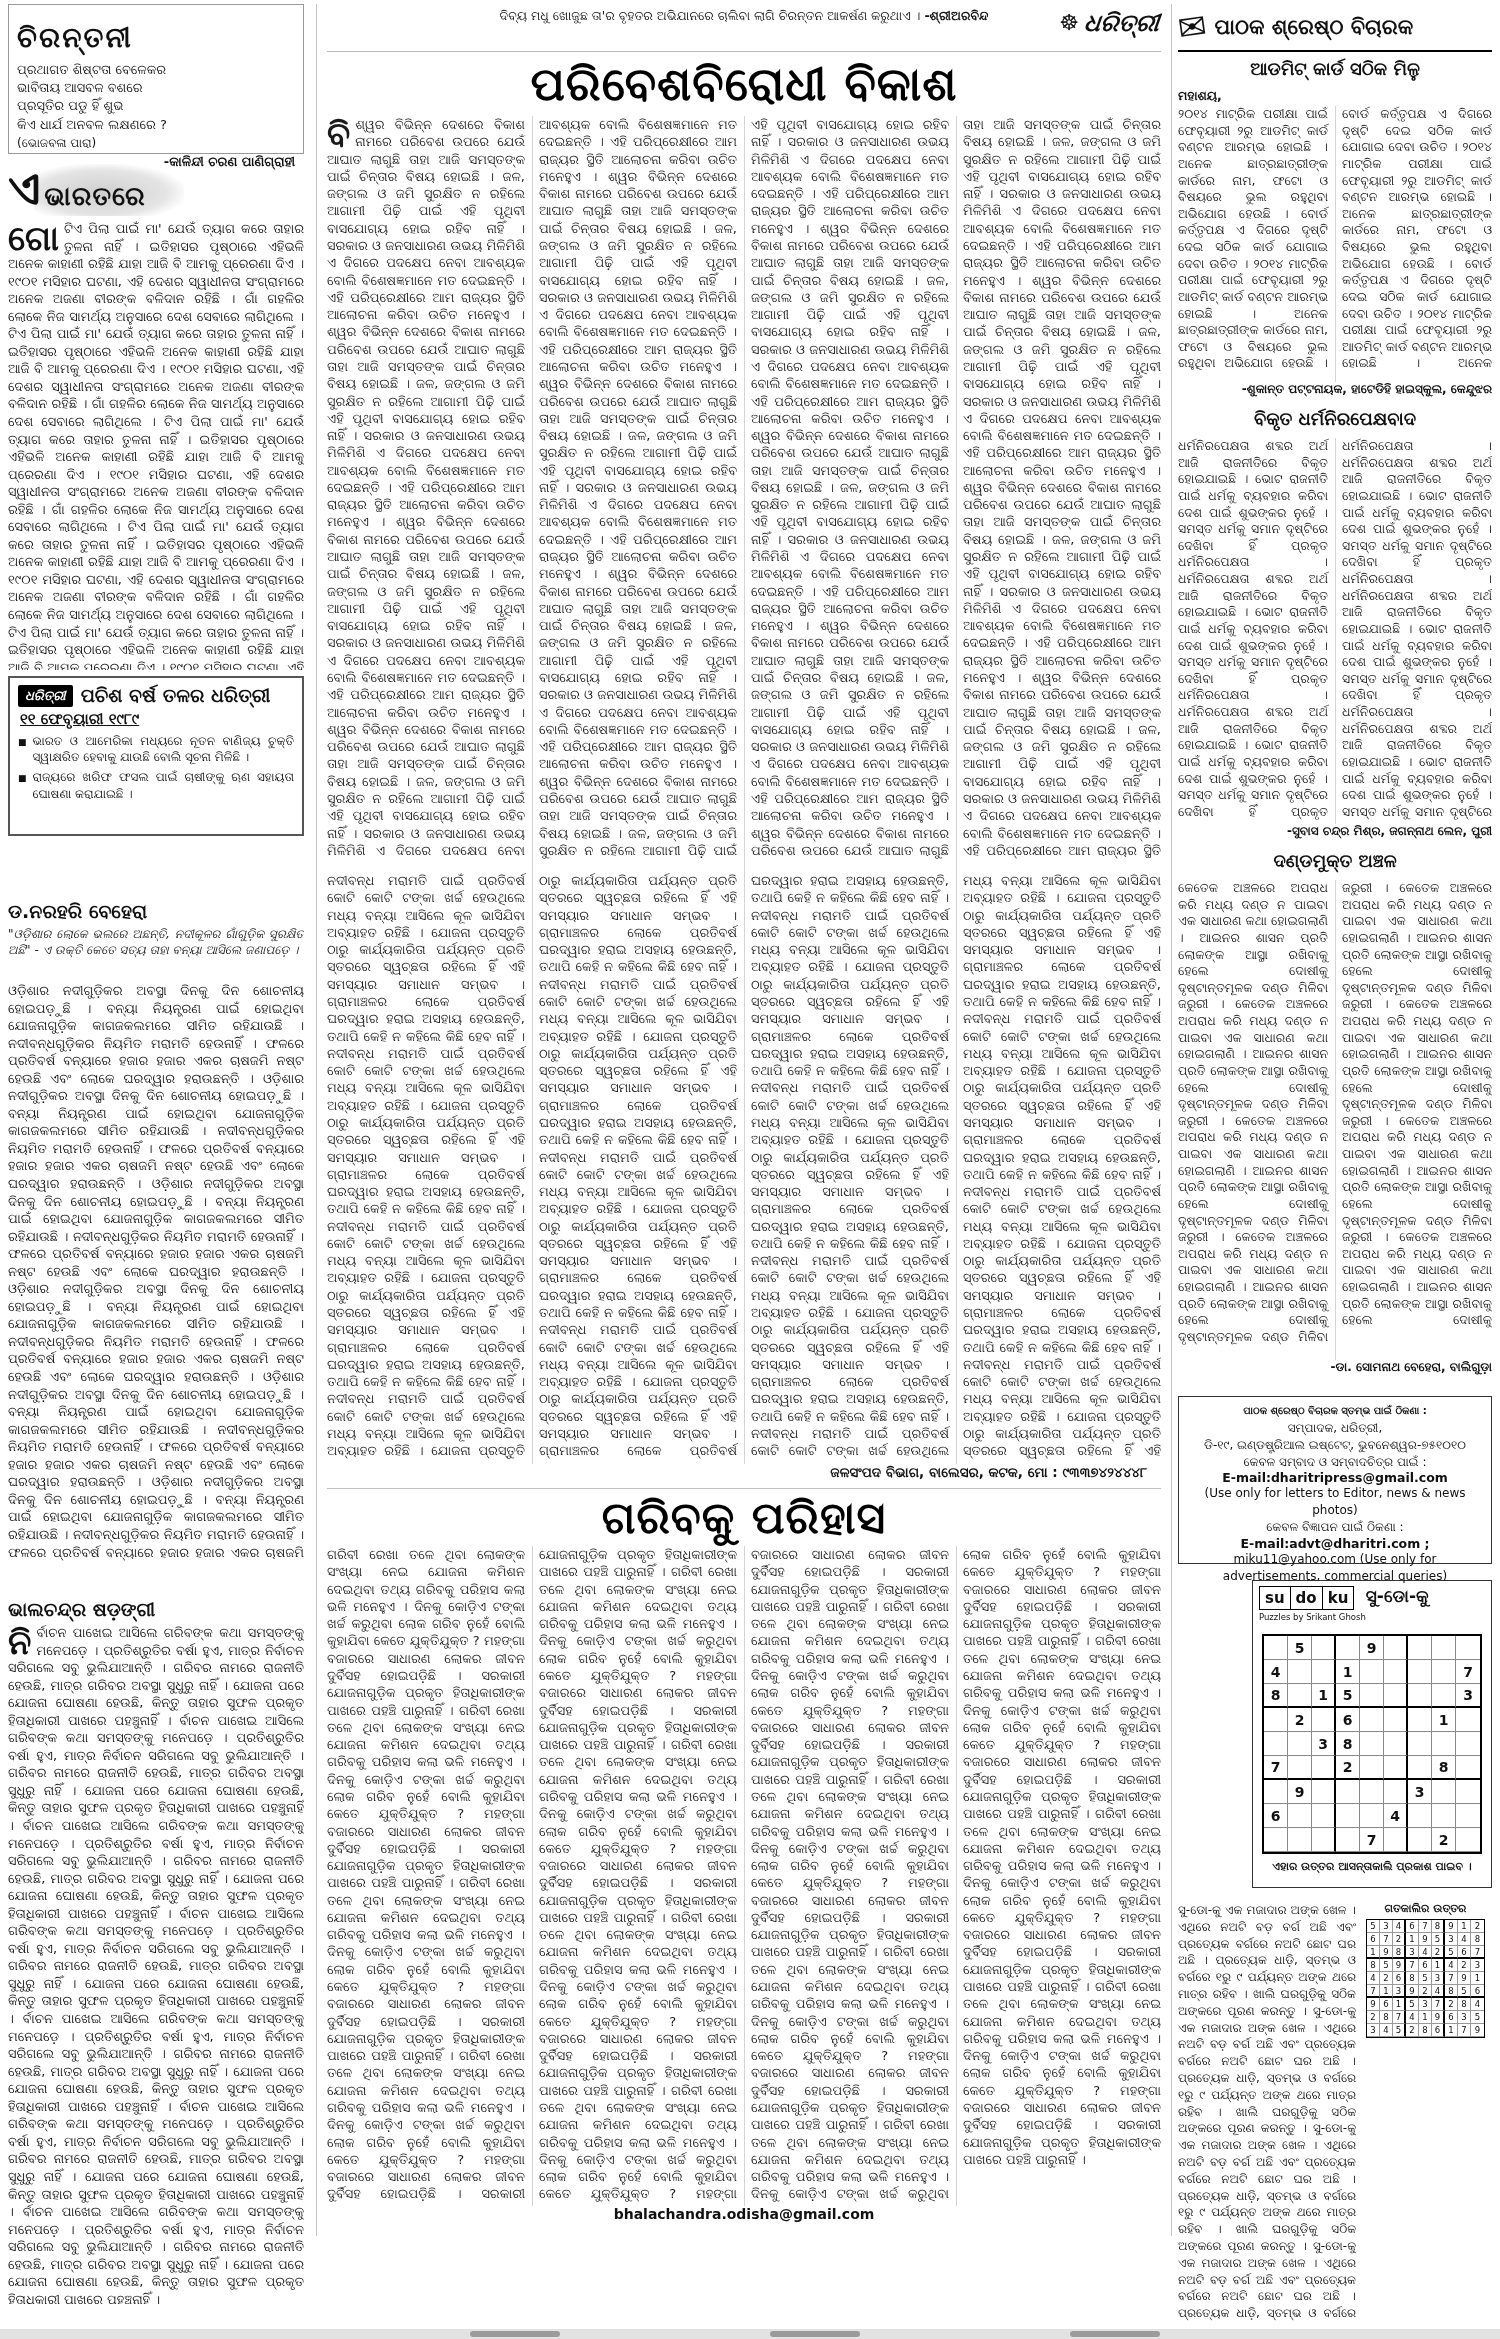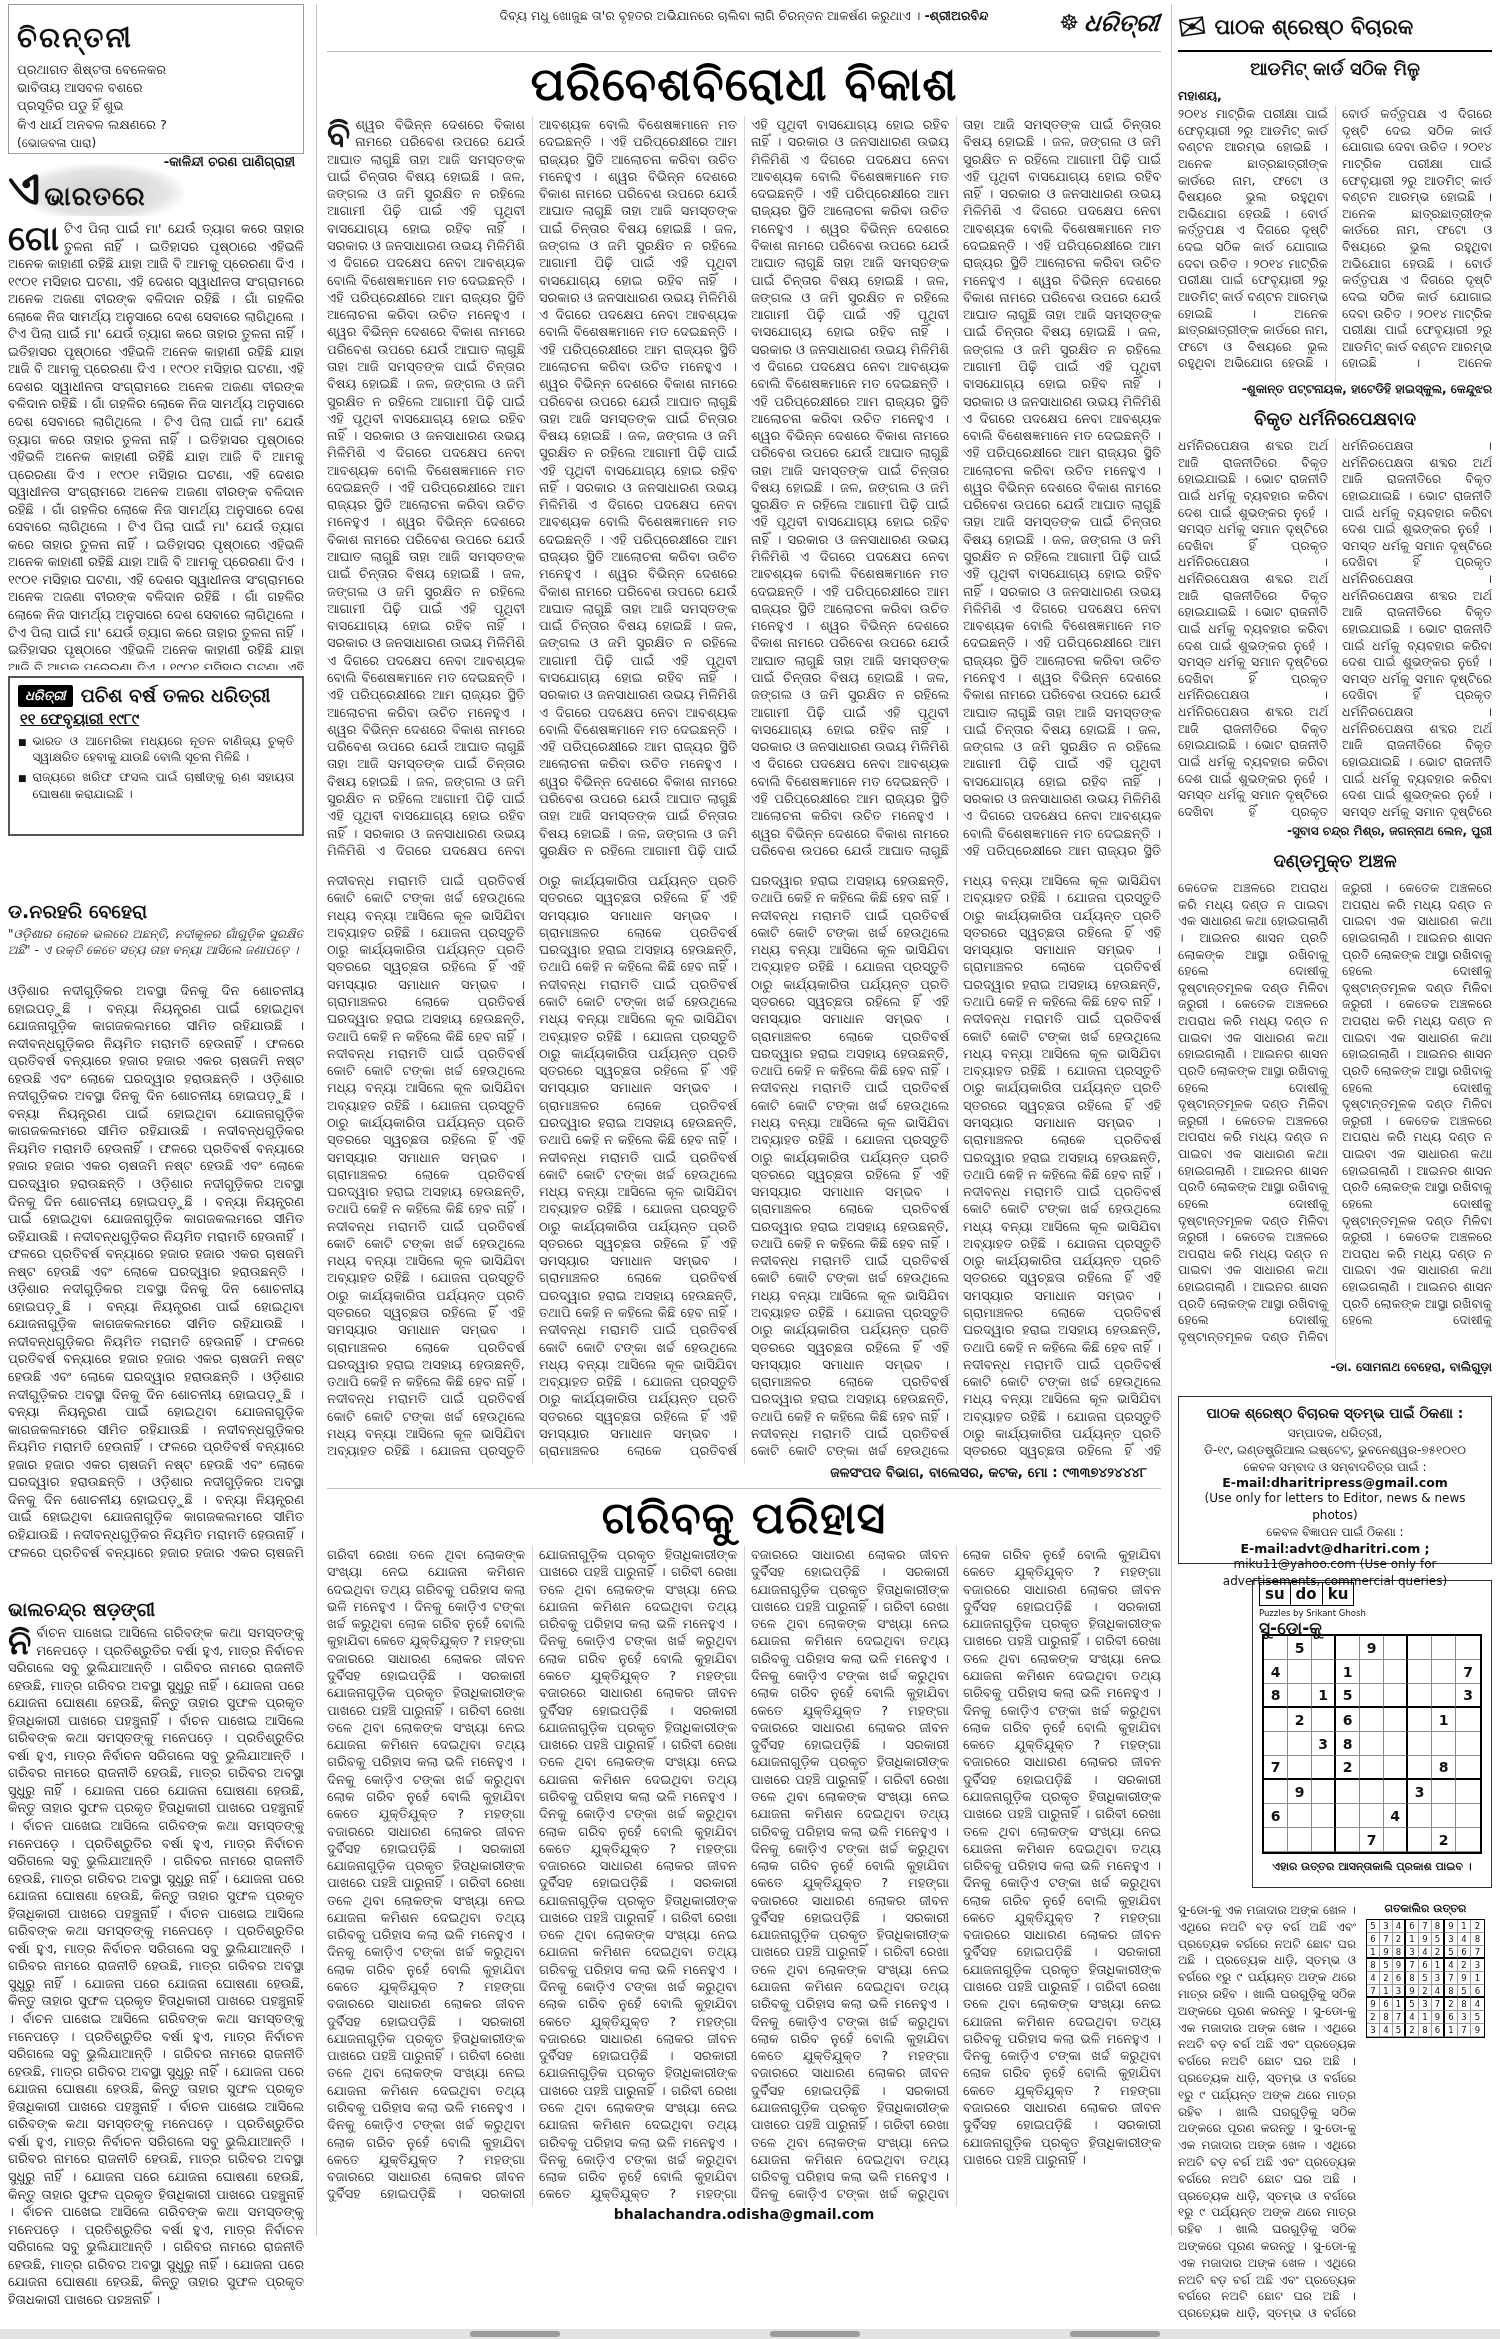--- a/index.html
+++ b/index.html
@@ -76,26 +76,26 @@
   .letters-header .env { font-size:34px; transform:rotate(-8deg); line-height:1; }
   .letters-header .lt  { font-size:21px; font-weight:800; }
   .letter-heading { margin-top:6px; height:30px; font-size:18px; font-weight:800; text-align:center; }
   .salutation { font-size:12.5px; font-weight:bold; height:18px; }
   .letter-body-1 { height:276px; }
   .letter-body-2 { height:386px; }
   .letter-body-3 { height:480px; }
   .letter-sig { height:20px; font-size:12px; font-weight:bold; text-align:right; }
 
   .address-box { margin-top:16px; height:168px; border:1.5px solid #333; padding:8px 6px; text-align:center; }
-  .address-box .l0 { font-size:14px; font-weight:bold; margin-bottom:3px; }
+  .address-box .l0 { font-size:10px; font-weight:bold; margin-bottom:3px; }
   .address-box .ln { font-size:12px; line-height:1.4; }
   .address-box .em { font-size:12.5px; font-weight:bold; }
 
   .sudoku-box { margin-top:16px; margin-left:auto; width:240px; height:308px; border:1.5px solid #333; padding:5px 6px; }
-  .sud-head { display:flex; justify-content:center; align-items:flex-start; height:48px;flex-direction:column; }
+  .sud-head { display:flex; justify-content:flex-start; align-items:flex-start; height:48px; }
   .brand { display:flex; }
   .brand .bcell { border:1.5px solid #000; font-size:15px; font-weight:800; padding:2px 5px; }
   .brand .bcell + .bcell { border-left:none; }
   .sud-byline { font-size:8.5px; margin-top:2px; }
   .sud-title-odia { font-size:17px; font-weight:700; }
   .sud-grid { display:grid; grid-template-columns:repeat(9,24px); grid-auto-rows:24px; border:2px solid #000; width:max-content; margin:0 auto; background:#fff; }
   .sud-cell { border-right:1px solid #8a8a8a; border-bottom:1px solid #8a8a8a; display:flex; align-items:center; justify-content:center; font-size:14px; font-weight:bold; }
   .sud-cell:nth-child(9n) { border-right:none; }
   .br3 { border-right:2px solid #000 !important; }
   .bb3 { border-bottom:2px solid #000 !important; }

